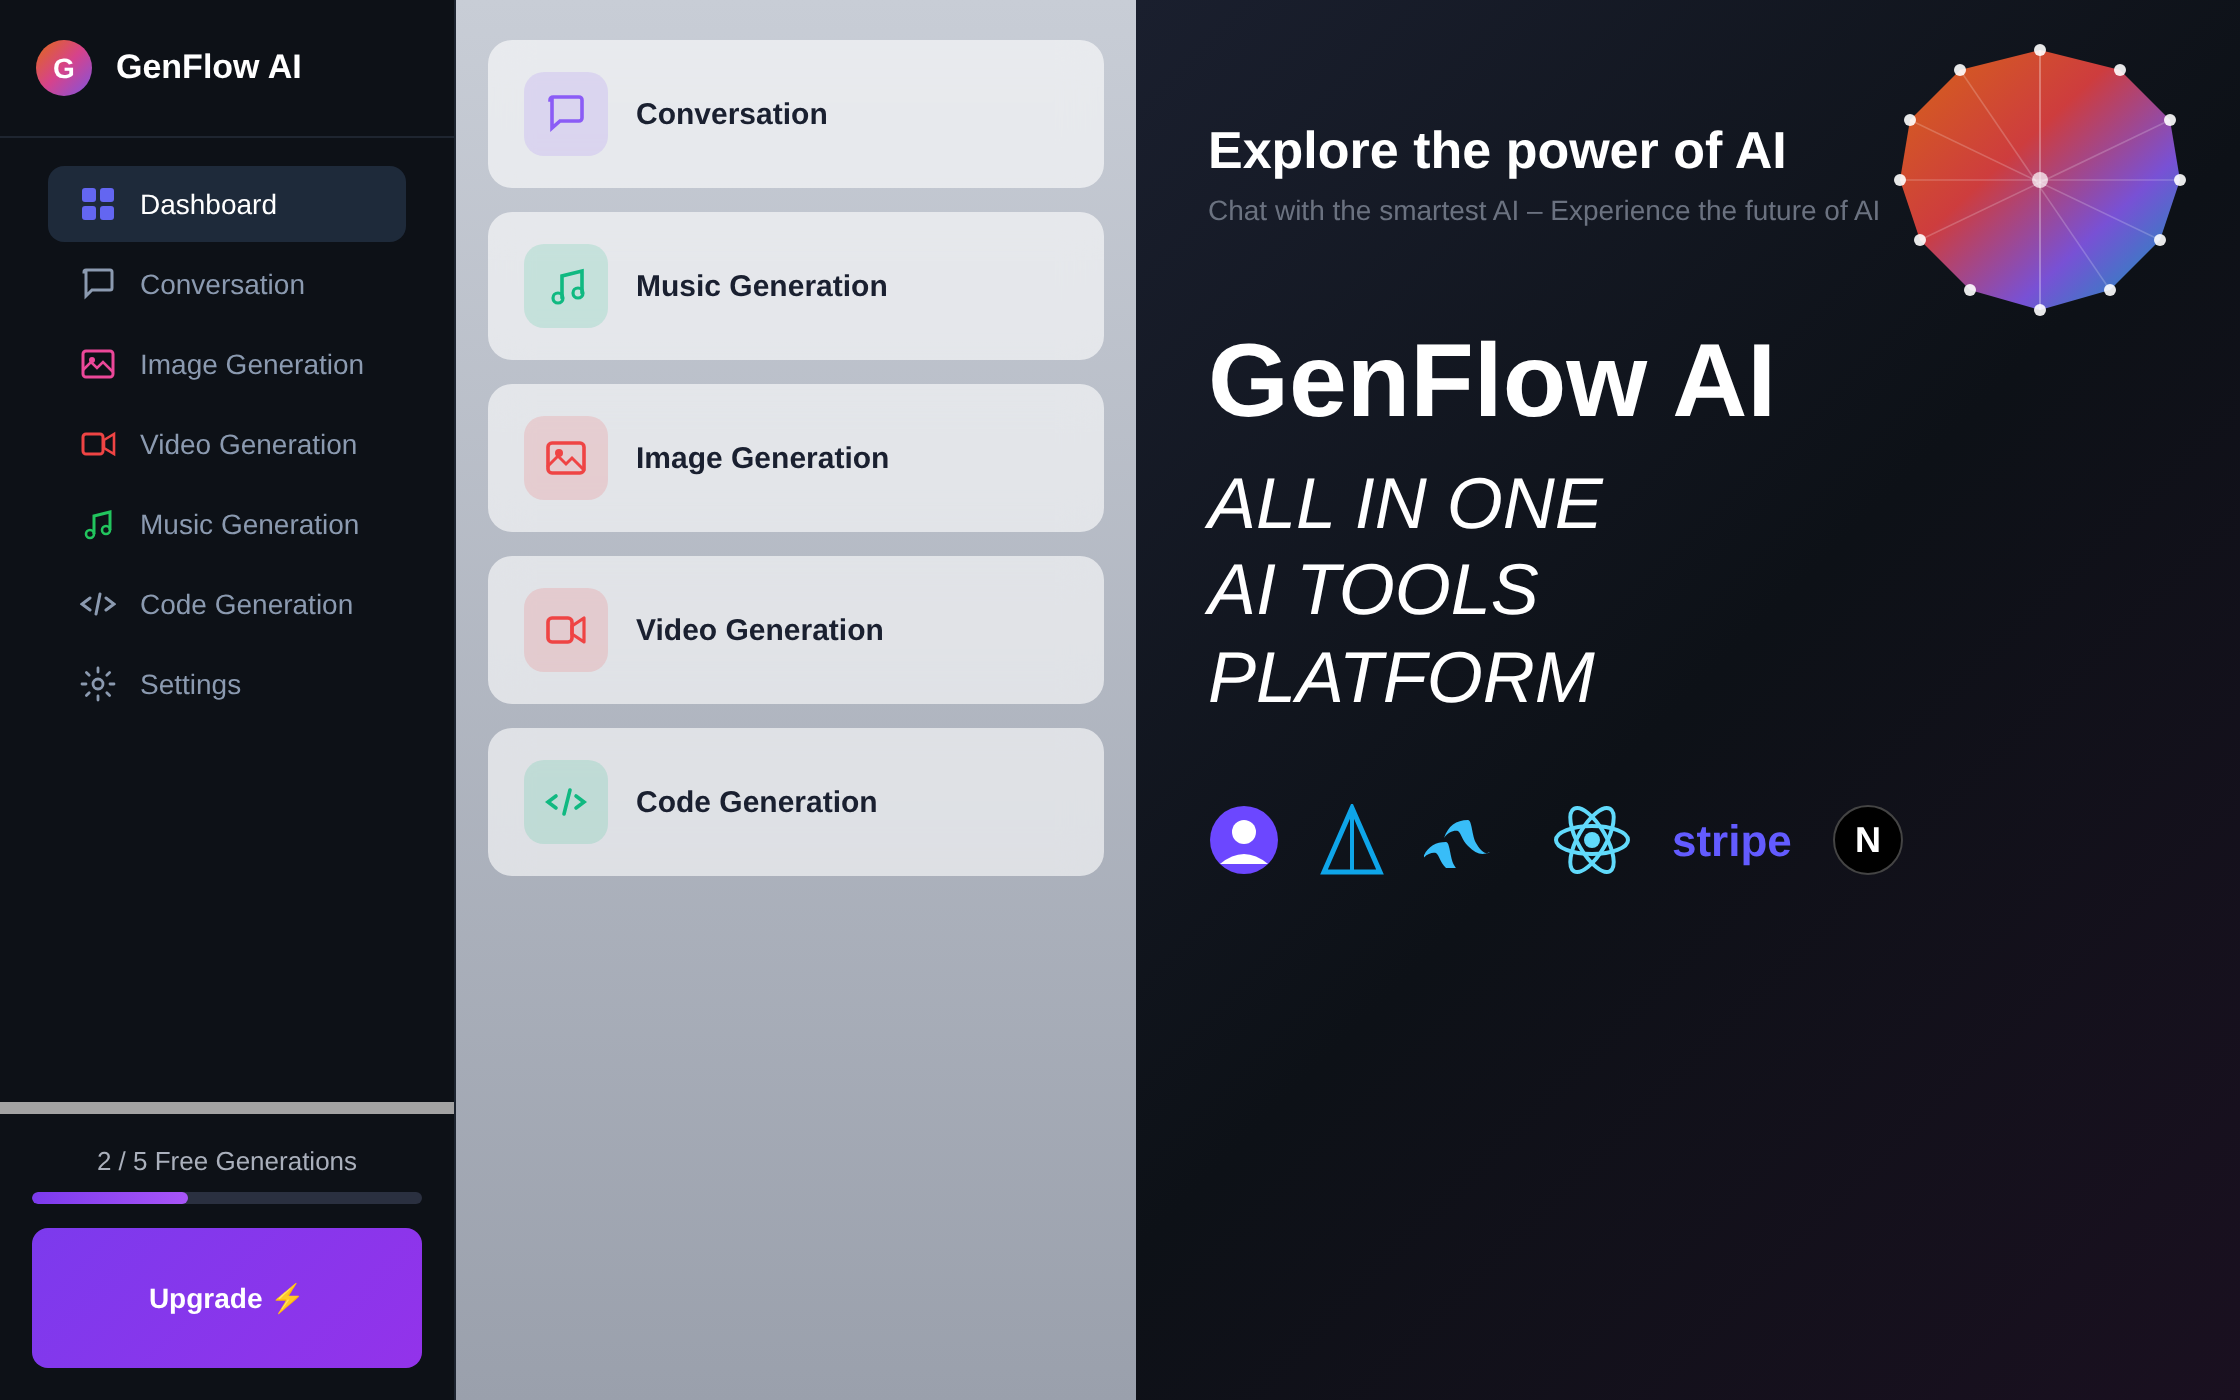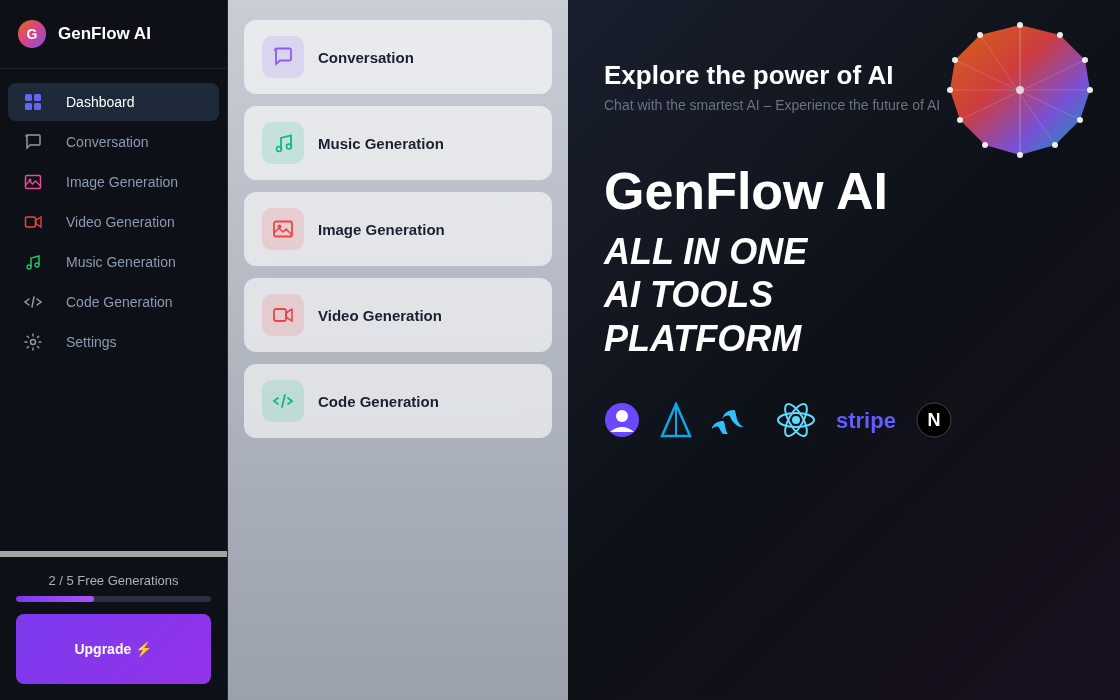--- a/index.html
+++ b/index.html
@@ -43,28 +43,28 @@
     }
 
     .sidebar-nav {
       flex: 1;
       padding: 12px 0;
     }
 
     .nav-item {
       display: flex;
       align-items: center;
-      gap: 24px;
+      gap: 12px;
       padding: 10px 16px;
       color: #8b9ab0;
       font-size: 14px;
       font-weight: 400;
       cursor: pointer;
       border-radius: 8px;
-      margin: 2px 8px;
+      margin: 2px 24px;
       transition: background 0.2s;
     }
 
     .nav-item.active {
       background: #1e2a3a;
       color: #ffffff;
     }
 
     .nav-icon {
       width: 18px;
@@ -212,21 +212,21 @@
       color: #ffffff;
       font-size: 52px;
       font-weight: 800;
       line-height: 1.1;
       margin-bottom: 10px;
     }
 
     .brand-tagline {
       color: #ffffff;
       font-size: 36px;
-      font-weight: 700;
+      font-weight: 400;
       font-style: italic;
       line-height: 1.2;
     }
 
     .tech-logos {
       display: flex;
       align-items: center;
       gap: 20px;
       margin-top: 40px;
       flex-wrap: wrap;

